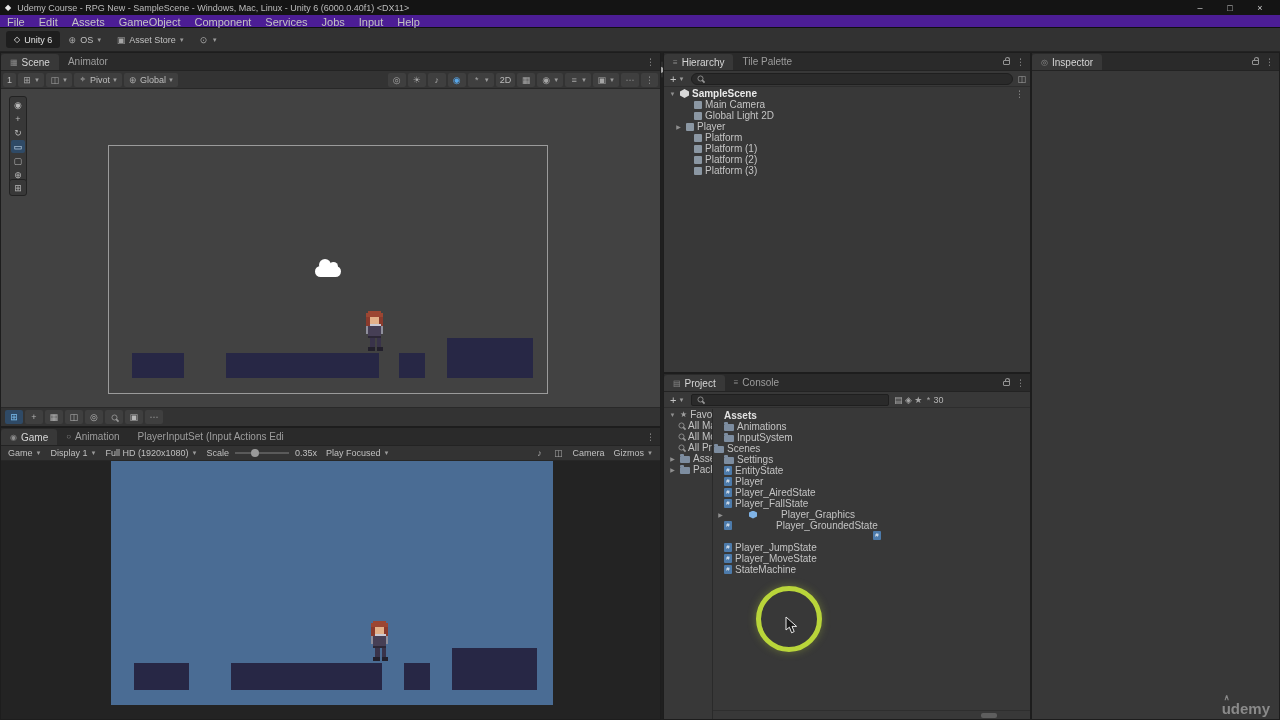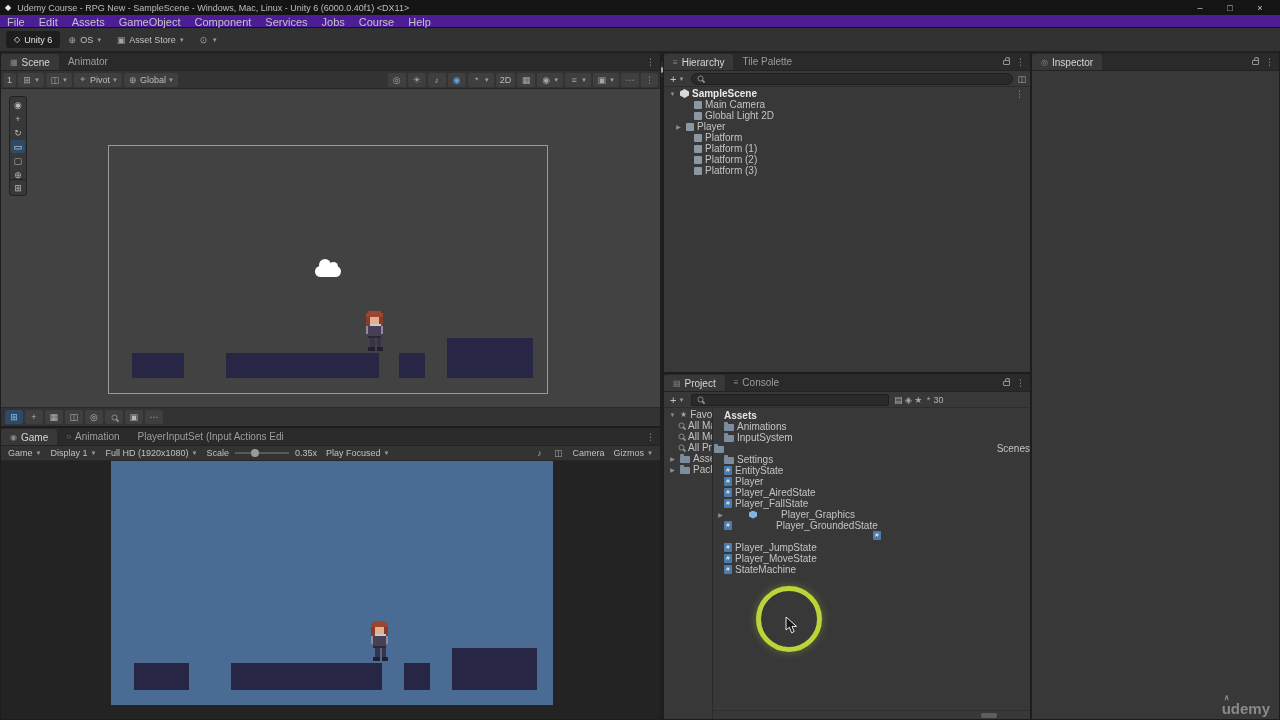--- a/index.html
+++ b/index.html
@@ -139,21 +139,21 @@
 </div>
 
 <div class="menubar">
   <span class="menu-item">File</span>
   <span class="menu-item">Edit</span>
   <span class="menu-item">Assets</span>
   <span class="menu-item">GameObject</span>
   <span class="menu-item">Component</span>
   <span class="menu-item">Services</span>
   <span class="menu-item">Jobs</span>
-  <span class="menu-item">Course</span>
+  <span class="menu-item">Input</span>
   <span class="menu-item">Help</span>
 </div>
 
 <div class="toolbar">
   <div class="unity-badge">
     <span class="unity-logo">◇</span>
     <span>Unity 6</span>
   </div>
   <div class="tb-btn">
     <span class="icn">⊕</span>
@@ -554,21 +554,21 @@
   <div class="abs" style="left:50px;top:35px;right:0;bottom:9px;overflow:hidden;">
     <div class="list-header">Assets</div>
     <div class="tree-row" style="padding-left:10px;">
       <span class="folder-icon"></span>
       <span class="label">Animations</span>
     </div>
     <div class="tree-row" style="padding-left:10px;">
       <span class="folder-icon"></span>
       <span class="label">InputSystem</span>
     </div>
-    <div class="tree-row" style="padding-left:0;text-align:right;">
+    <div class="tree-row" style="padding-left:0;">
       <span class="folder-icon"></span>
       <span class="label">Scenes</span>
     </div>
     <div class="tree-row" style="padding-left:10px;">
       <span class="folder-icon"></span>
       <span class="label">Settings</span>
     </div>
     <div class="tree-row" style="padding-left:10px;">
       <span class="script-icon">#</span>
       <span class="label">EntityState</span>

